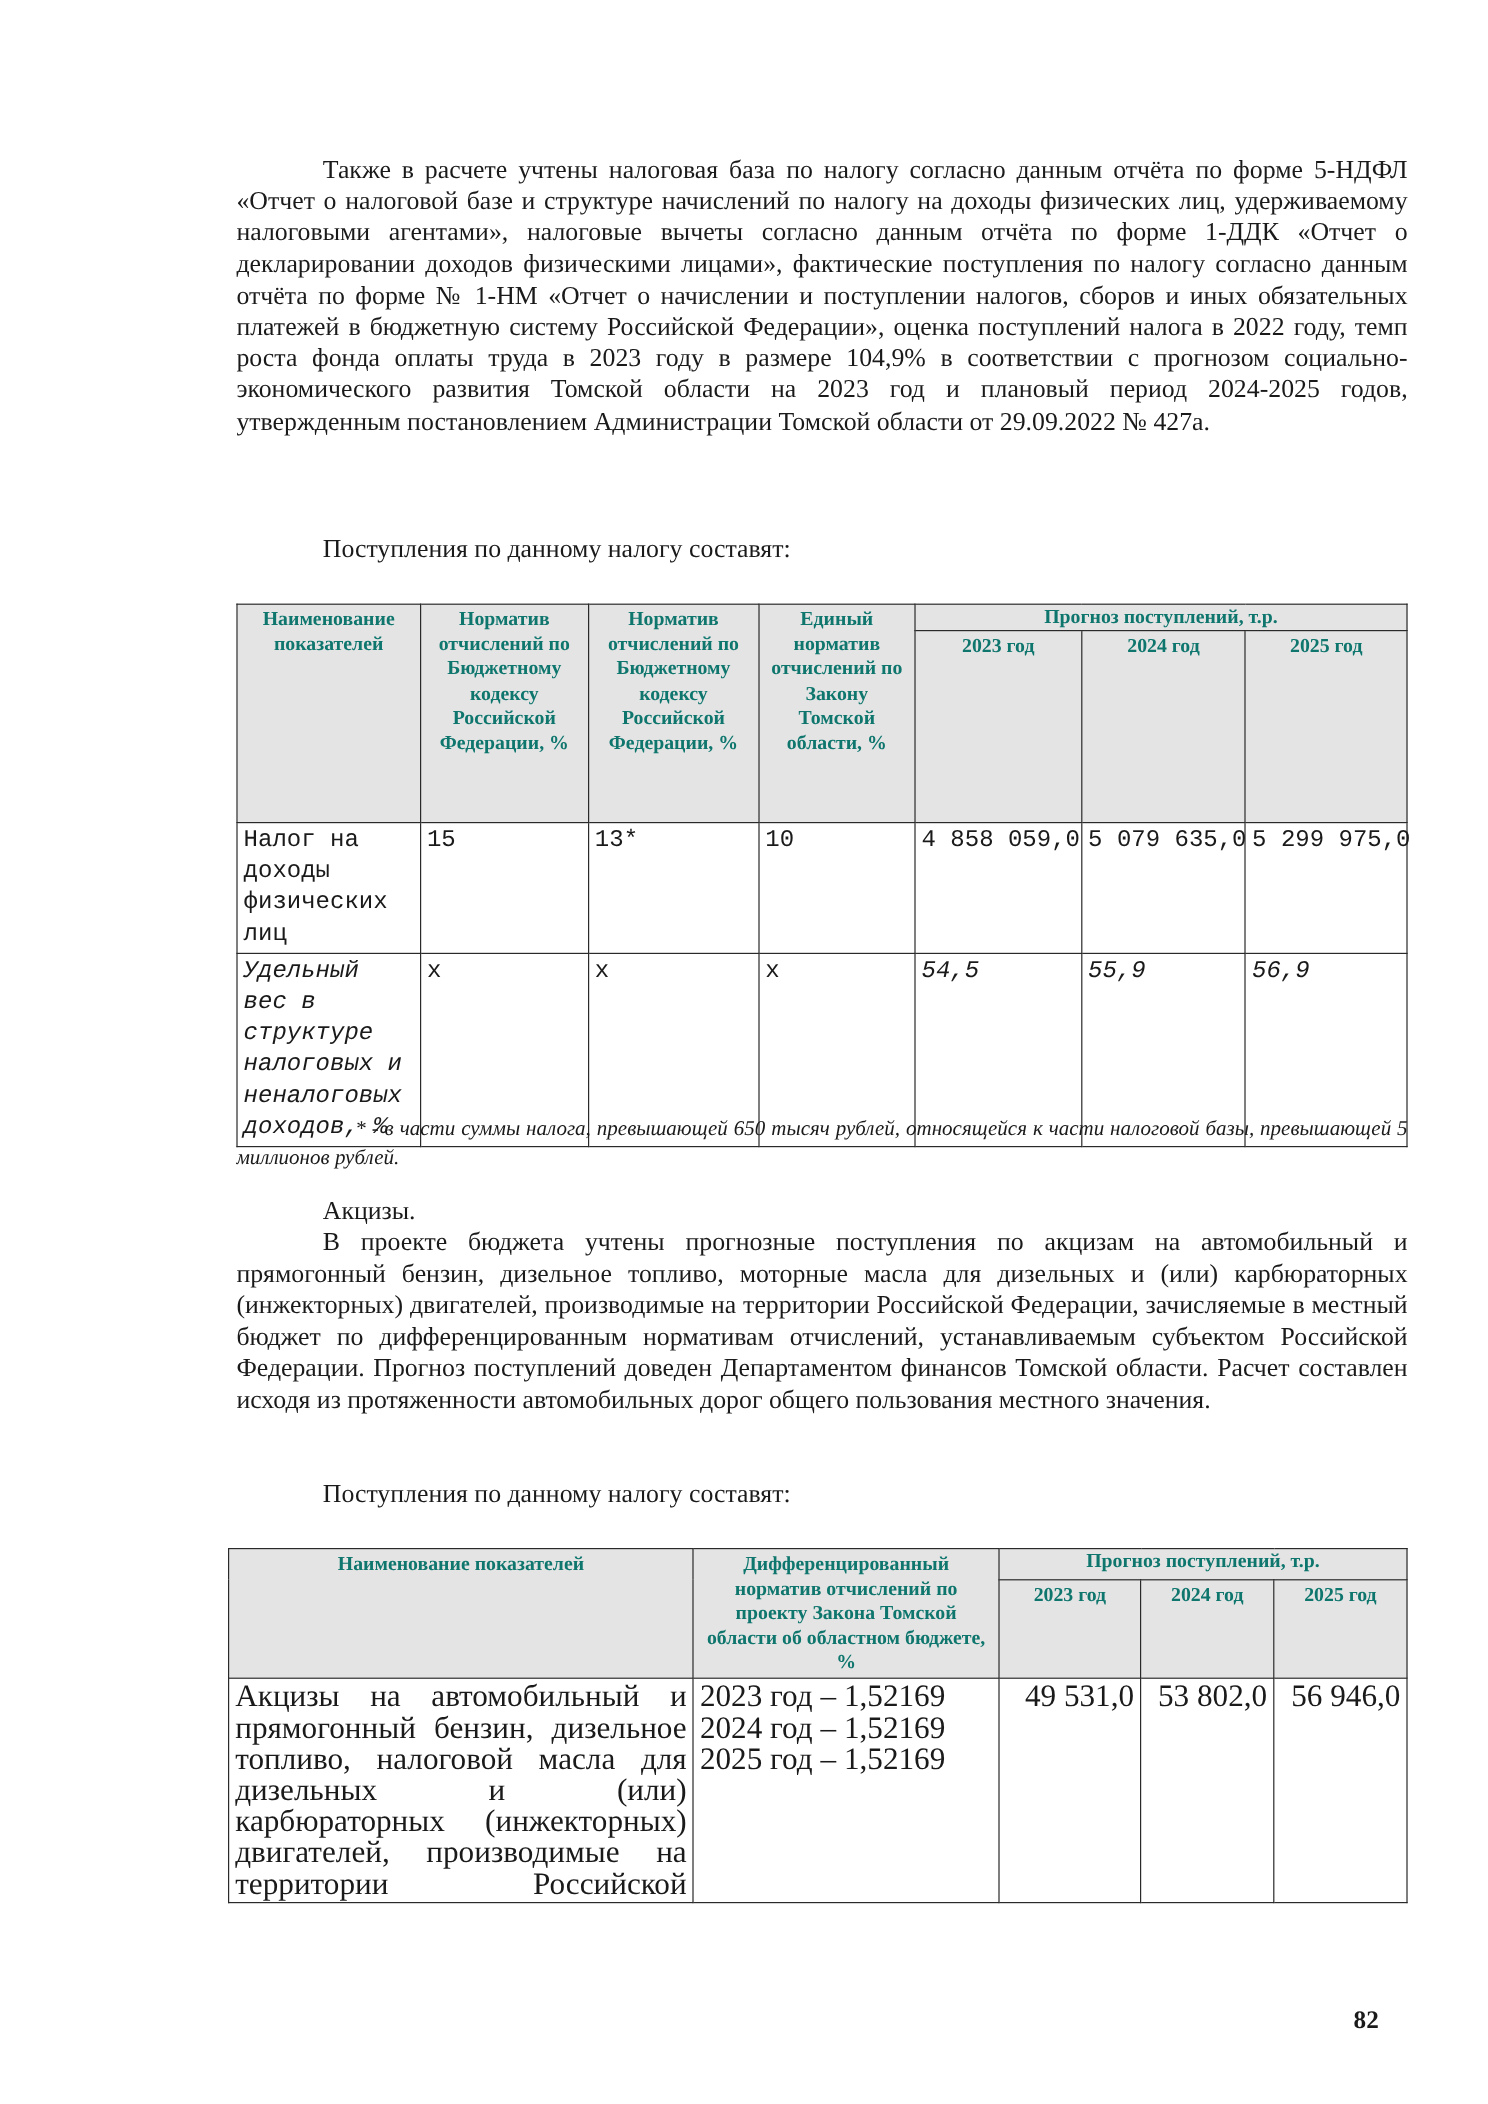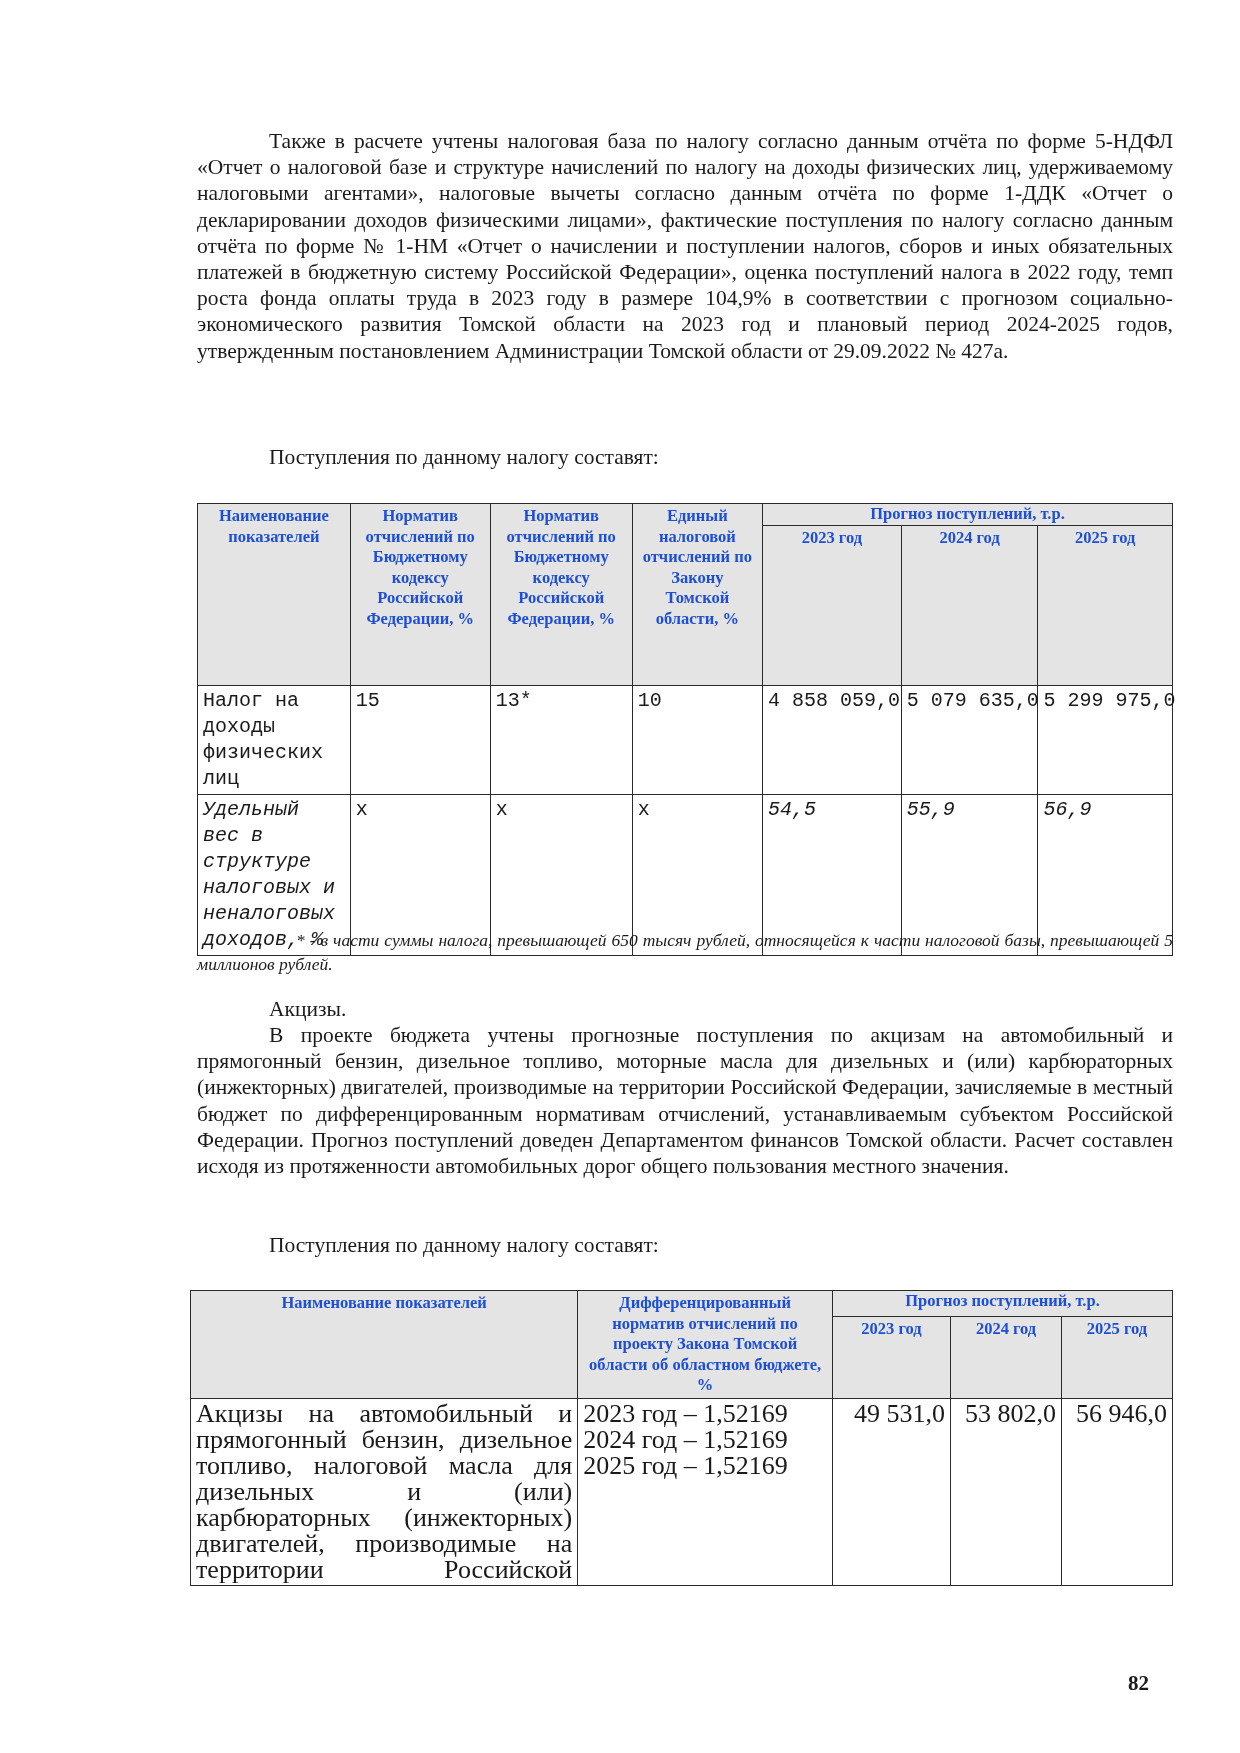--- a/index.html
+++ b/index.html
@@ -16,21 +16,21 @@
   #p1 { top: 128px; }
   #p1-tail { top: 444px; left: 269px; width: 700px; }
   table {
     position: absolute; border-collapse: collapse; table-layout: fixed;
   }
   table td, table th {
     border: 1.3px solid #2a2a2a; vertical-align: top; padding: 2px 5px;
   }
   th {
     background: #e4e4e4; font-weight: bold; font-size: 16.5px; line-height: 20.5px;
-    text-align: center; color: #1d4ed8;
+    text-align: center; color: #0f766e;
   }
   #t1 { left: 197px; top: 503px; width: 976px; }
   #t1 td { font-size: 20px; line-height: 26px; font-family: Liberation Mono, monospace; }
   .num { text-align: right; white-space: nowrap; }
   .ctr { text-align: left; }
   .ital { font-style: italic; }
   .ital-r { font-style: italic; text-align: left; padding-right: 28px !important; }
   #footnote {
     position: absolute; left: 197px; top: 928px; width: 976px;
     font-style: italic; font-size: 17.5px; line-height: 24px; text-align: justify;
@@ -60,21 +60,21 @@
         <col style="width:121px">
       <col style="width:129px">
         <col style="width:127px">
         <col style="width:125px">
     </colgroup>
     <tbody>
         <tr>
       <th rowspan="2">Наименование показателей</th>
       <th rowspan="2">Норматив отчислений по Бюджетному кодексу Российской Федерации, %</th>
       <th rowspan="2">Норматив отчислений по Бюджетному кодексу Российской Федерации, %</th>
-      <th rowspan="2">Единый налоговой отчислений по Закону Томской области, %</th>
+      <th rowspan="2">Единый норматив отчислений по Закону Томской области, %</th>
       <th colspan="3" style="padding:0">Прогноз поступлений, т.р.</th>
     </tr>
     <tr style="height:160px">
       <th>2023 год</th>
       <th>2024 год</th>
       <th>2025 год</th>
     </tr>
     <tr style="height:104px">
       <td>Налог на доходы физических лиц</td>
       <td class="ctr">15</td>

